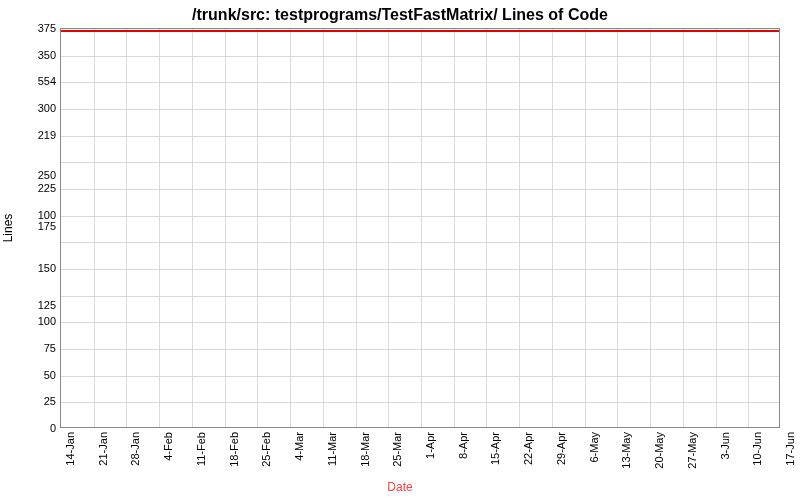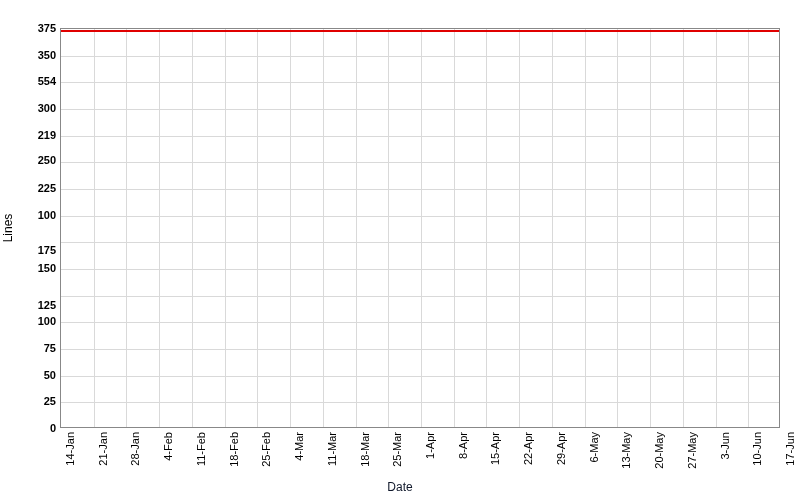--- a/index.html
+++ b/index.html
@@ -50,21 +50,20 @@
     border-left: 1px solid #d9d9d9;
   }
   .y-tick-label {
     position: absolute;
     right: 744px;
     width: 50px;
     text-align: right;
     font-size: 11px;
     color: #000;
     transform: translateY(-50%);
-    font-weight: bold;
   }
   .x-tick-label {
     position: absolute;
     top: 432px;
     font-size: 11px;
     color: #000;
     transform-origin: left top;
     transform: rotate(-90deg) translateX(-100%);
     white-space: nowrap;
   }
@@ -77,35 +76,36 @@
     transform: rotate(-90deg) translate(-50%, -50%);
     transform-origin: left top;
   }
   .x-axis-label {
     position: absolute;
     left: 0;
     width: 800px;
     bottom: 6px;
     text-align: center;
     font-size: 12px;
-    color: #0f172a;
+    color: #ef4444;
   }
   .data-line {
     position: absolute;
     left: 0;
     width: 100%;
     height: 0;
     border-top: 2px solid #e00000;
   }
 </style>
 </head>
 <body>
 
 <div class="chart-container">
 
+  <div class="title">/trunk/src: testprograms/TestFastMatrix/ Lines of Code</div>
 
   <div class="y-axis-label">Lines</div>
   <div class="x-axis-label">Date</div>
 
   <div class="plot-area">
 
   <div class="grid-line-h" style="top: 373.333px;"></div>
       <div class="grid-line-h" style="top: 346.667px;"></div>
       <div class="grid-line-h" style="top: 320px;"></div>
       <div class="grid-line-h" style="top: 293.333px;"></div>
@@ -146,24 +146,24 @@
   <div></div>
   <div></div>
 
 <div class="y-tick-label" style="top: 428px;">0</div>
     <div class="y-tick-label" style="top: 401.333px;">25</div>
     <div class="y-tick-label" style="top: 374.667px;">50</div>
     <div class="y-tick-label" style="top: 348px;">75</div>
     <div class="y-tick-label" style="top: 321.333px; text-align: right;">100</div>
     <div class="y-tick-label" style="top: 294.667px; margin-top: 10px;">125</div>
     <div class="y-tick-label" style="top: 268px;">150</div>
-    <div class="y-tick-label" style="top: 250px;">175</div>
+    <div class="y-tick-label" style="top: 226px;">175</div>
     <div class="y-tick-label" style="top: 214.667px;">100</div>
     <div class="y-tick-label" style="top: 188px;">225</div>
-    <div class="y-tick-label" style="top: 160px;">250</div>
+    <div class="y-tick-label" style="top: 175px;">250</div>
     <div class="y-tick-label" style="top: 134.667px;">219</div>
     <div class="y-tick-label" style="top: 108px;">300</div>
     <div class="y-tick-label" style="top: 81.3333px;">554</div>
     <div class="y-tick-label" style="top: 54.6667px;">350</div>
     <div class="y-tick-label" style="top: 28px;">375</div>
     <div class="x-tick-label" style="left: 64px;">14-Jan</div>
     <div class="x-tick-label" style="left: 96.7273px;">21-Jan</div>
     <div class="x-tick-label" style="left: 129.455px;">28-Jan</div>
     <div class="x-tick-label" style="left: 162.182px;">4-Feb</div>
     <div class="x-tick-label" style="left: 194.909px;">11-Feb</div>

